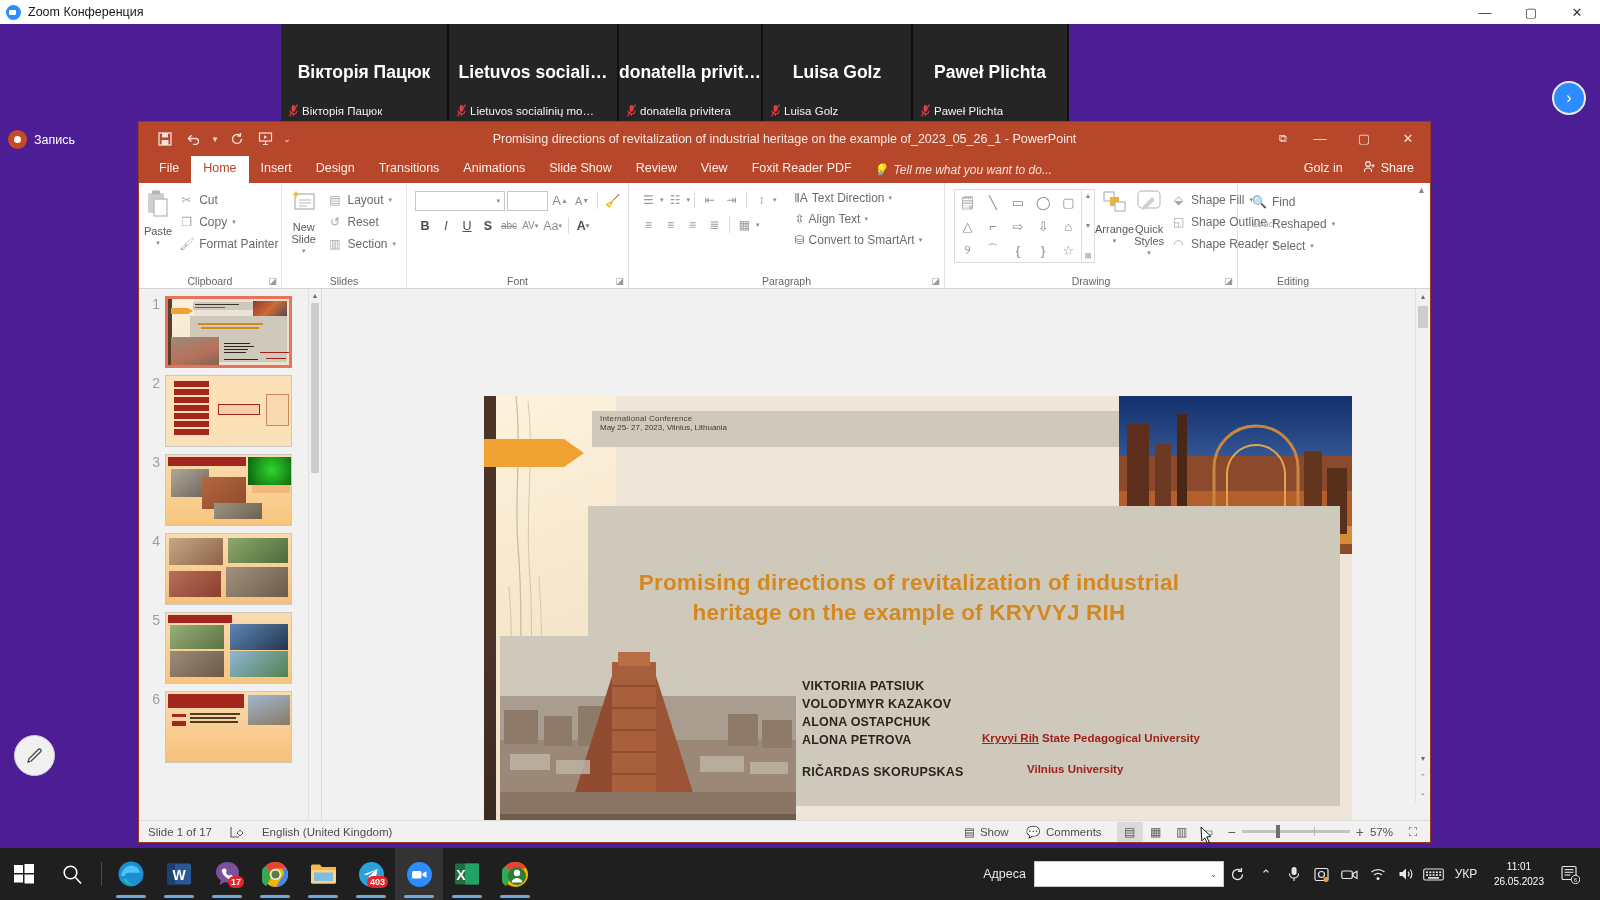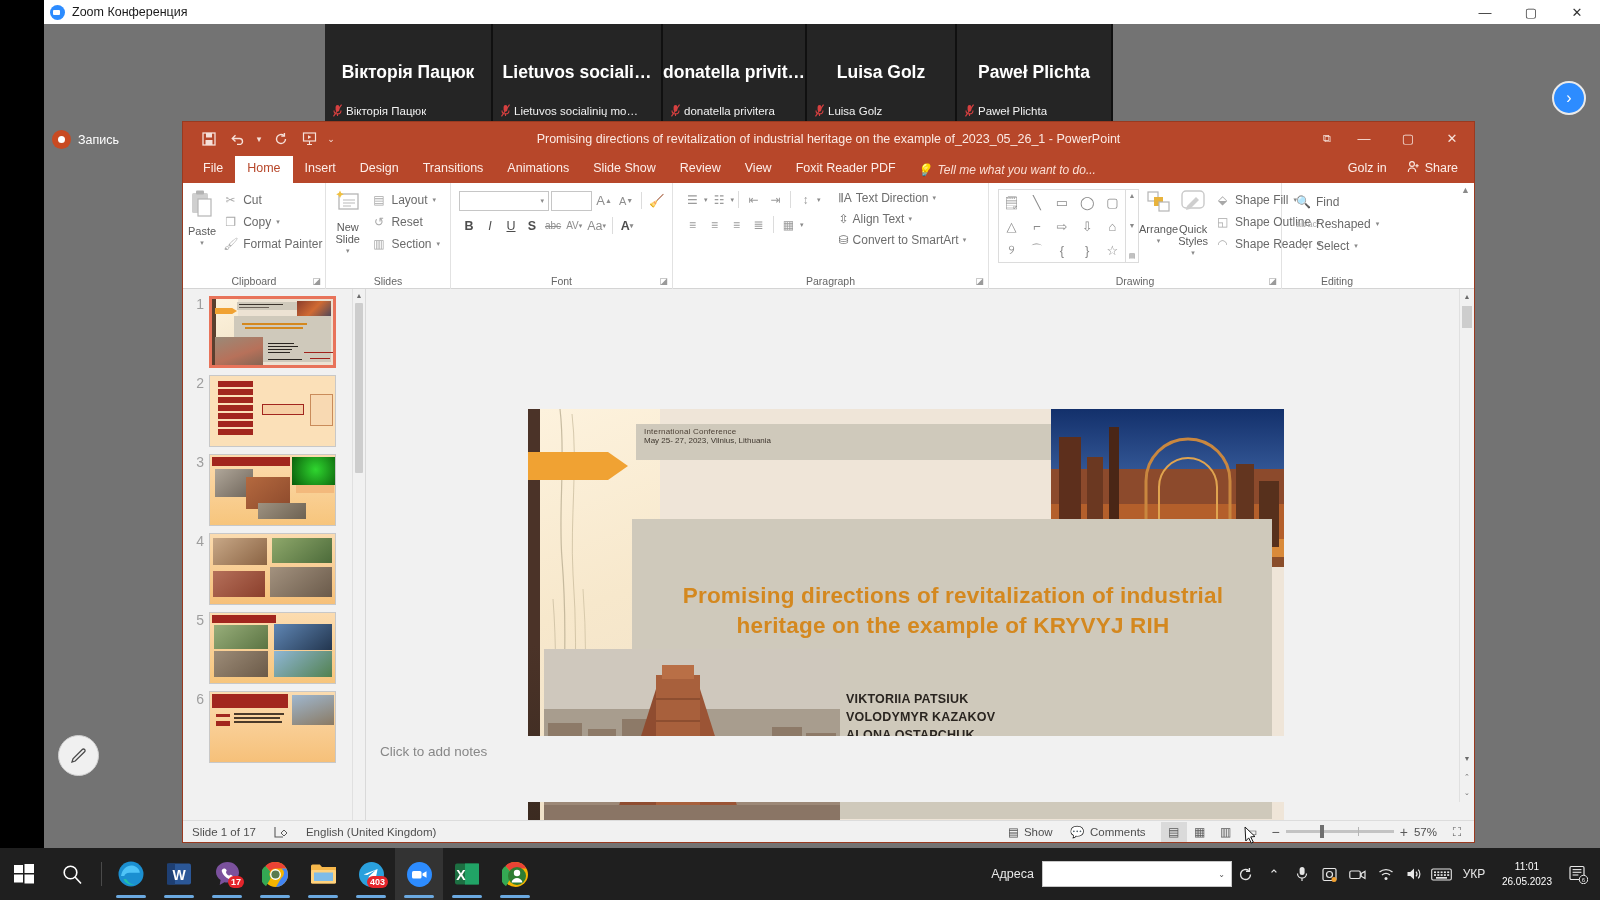--- a/index.html
+++ b/index.html
@@ -4,21 +4,21 @@
 <style>
   * { box-sizing: border-box; margin: 0; padding: 0; }
   html, body {
     width: 1600px; height: 900px;
     overflow: hidden;
     font-family: "Liberation Sans", sans-serif;
     background: #000;
   }
 
   
-  #zoom-window { position: absolute; inset: 0; background: #737373; margin-left: 44px; }
+  #zoom-window { position: absolute; inset: 0; background: #4c1d95; }
 
   #zoom-titlebar {
     position: absolute; top: 0; left: 0; right: 0; height: 24px;
     background: #ffffff; display: flex; align-items: center;
     padding-left: 6px;
   }
   #zoom-logo {
     width: 15px; height: 15px; border-radius: 50%;
     background: #2d8cff; position: relative; flex: none; margin-right: 7px;
   }
@@ -255,22 +255,22 @@
     font-size: 7px; color: #6b6b6b; background: #f1f1f1;
   }
   .tp-thumbbar {
     position: absolute; left: 2px; right: 2px; top: 14px; height: 170px;
     background: #cdcdcd; border-radius: 1px;
   }
 
   
   #slidearea { flex: 1; position: relative; background: #f1f1f1; }
   #slide {
-    position: absolute; left: 162px; top: 120px;
-    width: 756px; height: 428px; background: #efe5d8; overflow: hidden;
+    position: absolute; left: 162px; top: 107px;
+    width: 868px; height: 428px; background: #efe5d8; overflow: hidden;
   }
   #notes {
     position: absolute; left: 0; right: 15px; bottom: 40px; height: 66px;
     padding: 8px 14px; color: #878787; font-size: 13.5px; background: #f1f1f1;
   }
   #right-scroll {
     position: absolute; right: 0; top: 0; bottom: 40px; width: 15px;
     background: #f1f1f1; border-left: 1px solid #e0e0e0;
   }
   .rs-arrow {
@@ -381,21 +381,21 @@
     background: #6ba9e0; border-radius: 2px;
   }
   .badge {
     position: absolute; right: 7px; bottom: 12px;
     background: #e4252b; color: #fff; font-size: 9px; font-weight: bold;
     border-radius: 7px; padding: 0 3px; line-height: 12px; min-width: 14px;
     text-align: center;
   }
   #tray {
     margin-left: auto; display: flex; align-items: center; gap: 0;
-    padding-right: 6px; height: 52px;
+    padding-right: 14px; height: 52px;
   }
   .tray-ico {
     width: 28px; height: 52px; display: flex; align-items: center;
     justify-content: center; color: #e6e6e6; font-size: 13px; position: relative;
   }
   #clock {
     color: #fff; font-size: 10px; text-align: center; line-height: 15px;
     padding: 0 10px;
   }
   #addr-label { color: #e8e8e8; font-size: 12.5px; padding-right: 8px; }
@@ -1038,21 +1038,20 @@
             <div class="s-auth">ALONA PETROVA</div>
             <div class="s-auth" style="margin-top:14px">RIČARDAS SKORUPSKAS</div>
           </div>
 
           <div class="s-affil-block">
             <div class="s-affil1"><u>Kryvyi Rih</u><span> State Pedagogical University</span></div>
             <div class="s-affil2">Vilnius University</div>
           </div>
         </div>
 
-        <div id="notes">Click to add notes</div>
 
         <div id="right-scroll">
           <div class="rs-arrow">▲</div>
           <div class="rs-thumb"></div>
           <div style="position:absolute;bottom:36px;left:0;right:0">
             <div class="rs-arrow">▼</div>
           </div>
           <div style="position:absolute;bottom:18px;left:0;right:0">
             <div class="rs-arrow">⌃</div>
           </div>

